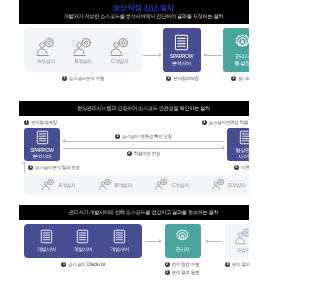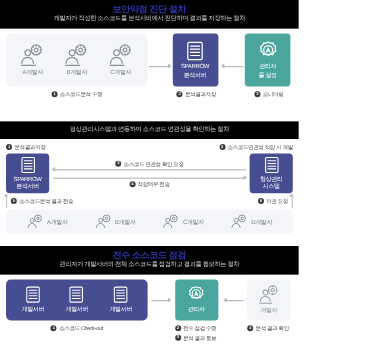--- a/index.html
+++ b/index.html
@@ -2,21 +2,21 @@
 <html><head>
 <meta charset="utf-8">
 <style>
   * { box-sizing: border-box; margin: 0; padding: 0; }
   html, body {
     width: 249px; height: 300px;
     background: #ffffff;
     font-family: "Liberation Sans", "DejaVu Sans", sans-serif;
     overflow: hidden;
   }
-  .page { position: relative; width: 249px; height: 300px; background: #fff; }
+  .page { position: relative; width: 249px; height: 300px; background: #fff; margin-left: 19px; }
 
   
   .sec-head {
     background: #000000;
     text-align: center;
     padding: 3px 4px 4px 4px;
   }
   .sec-title {
     color: #2b36a8;
     font-size: 7.5px;
@@ -346,21 +346,20 @@
             <path d="M5.2 9.5a2.6 2.6 0 104.9-1.7 2.6 2.6 0 00-4.9 1.7z"></path>
             <path d="M2.2 18.8c0-3.4 2.2-5.8 5.4-5.8s5.4 2.4 5.4 5.8"></path>
           </svg>
         </span>
         <span>D개발자</span>
       </div>
     </div>
   </div>
 
   <div class="sec-head">
-    <div class="sec-title">전수 소스코드 점검</div>
     <div class="sec-sub">관리자가 개발서버의 전체 소스코드를 점검하고 결과를 통보하는 절차</div>
   </div>
 
   <div class="body" style="height:57px;">
     <div class="row" style="align-items:flex-start;">
 
       <div style="flex:0 0 118px;">
         <div class="group node-navy" style="height:34px; background:#474d91;">
           <div class="node" style="color:#fff;">
             <span>

